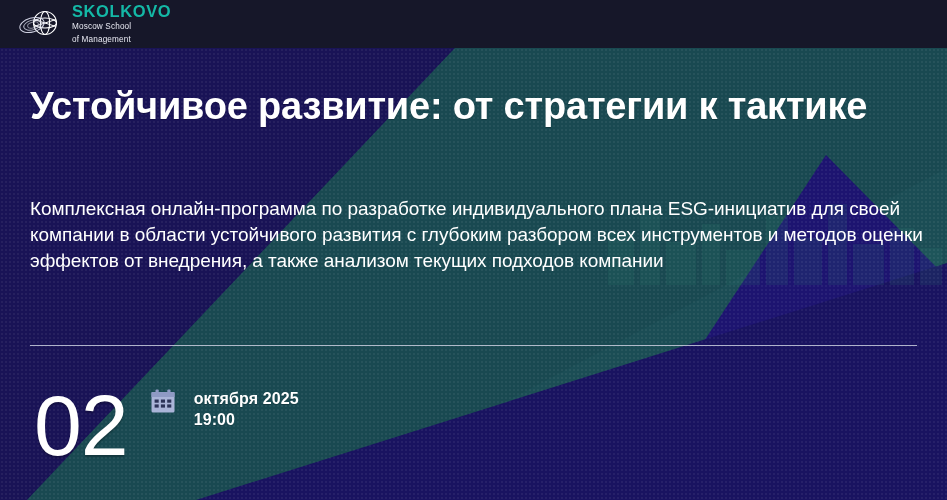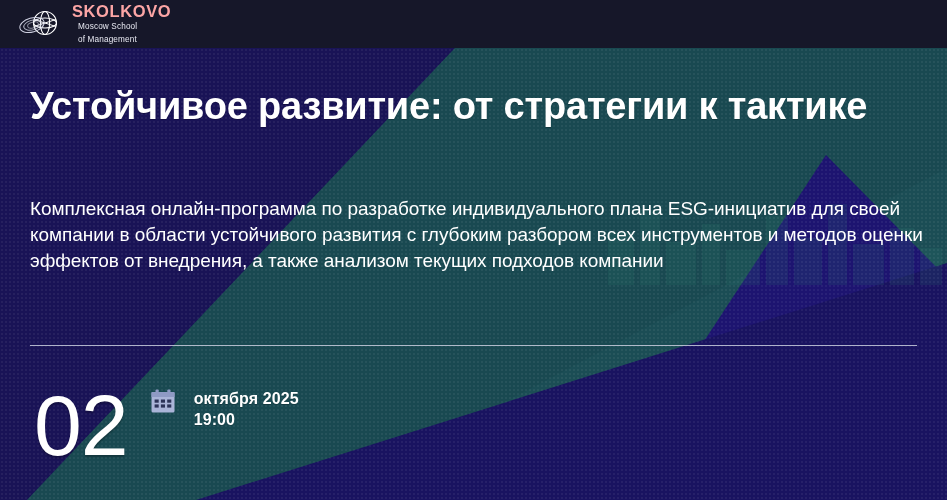--- a/index.html
+++ b/index.html
@@ -14,25 +14,25 @@
   
   .topbar{
     position:absolute;left:0;top:0;width:947px;height:48px;
     background:#161729;z-index:40;
     display:flex;align-items:center;
   }
   .logo-wrap{display:flex;align-items:center;margin-left:17px;}
   .logo-mark{width:46px;height:36px;flex:none;}
   .logo-text{margin-left:9px;line-height:1;}
   .logo-title{
-    font-size:16.5px;font-weight:700;color:#fca5a5;letter-spacing:.6px;
+    font-size:16.5px;font-weight:700;color:#14b8a6;letter-spacing:.6px;
     font-family:"Liberation Sans", sans-serif;
   }
   .logo-sub{
-    font-size:8.2px;color:#e8e9f2;letter-spacing:.15px;margin-top:2.5px;line-height:1.28;margin-left:6px;
+    font-size:8.2px;color:#e8e9f2;letter-spacing:.15px;margin-top:2.5px;line-height:1.28;
   }
 
   
   .bg-base{position:absolute;left:0;top:48px;width:947px;height:452px;background:#191356;}
   .bg-teal{
     position:absolute;left:0;top:48px;width:947px;height:452px;
     background:#1b4d55;
     clip-path:polygon(455px 0px, 947px 0px, 947px 258px, 198px 452px, 27px 452px);
   }
   .bg-teal-2{

